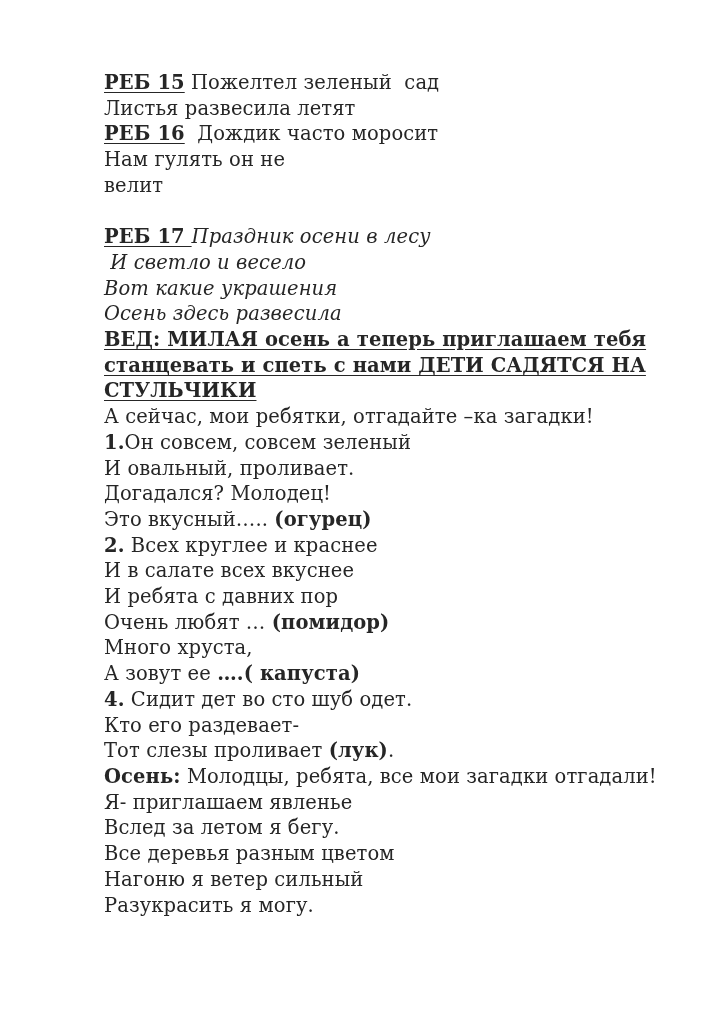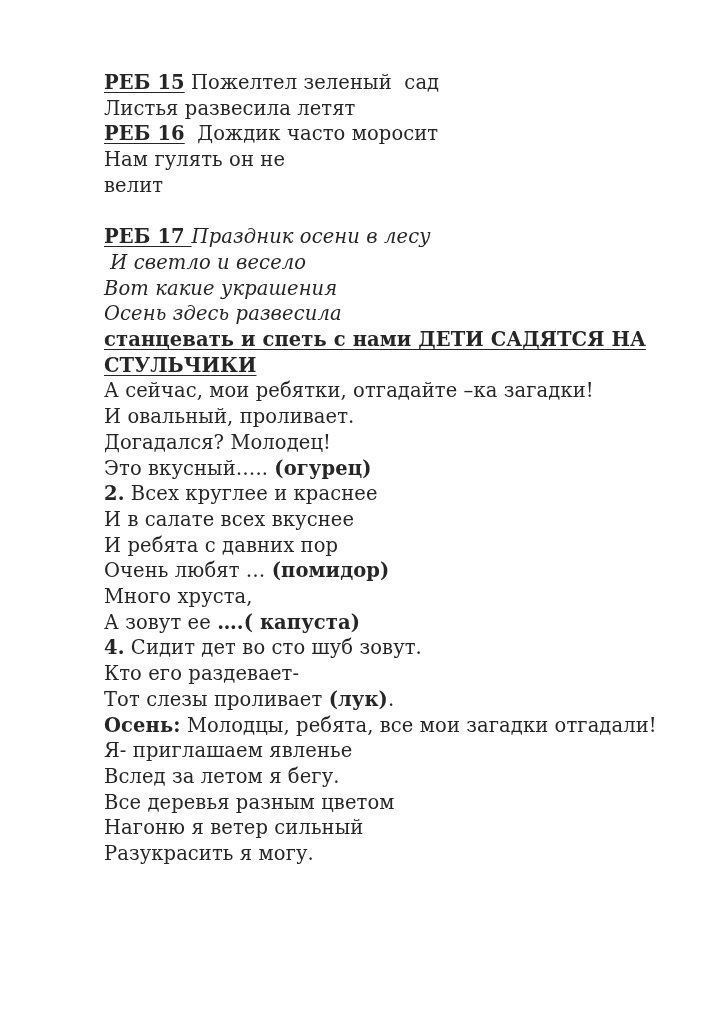--- a/index.html
+++ b/index.html
@@ -41,33 +41,35 @@
       <div class="line"><span class="b u">РЕБ 15</span><span class=""> Пожелтел зеленый  сад</span></div>
       <div class="line"><span class="">Листья развесила летят</span></div>
       <div class="line"><span class="b u">РЕБ 16</span><span class="">  Дождик часто моросит</span></div>
       <div class="line"><span class="">Нам гулять он не</span></div>
       <div class="line"><span class="">велит</span></div>
       <div class="line">&nbsp;</div>
       <div class="line"><span class="b u">РЕБ 17 </span><span class="i">Праздник осени в лесу</span></div>
       <div class="line"><span class="i"> И светло и весело</span></div>
       <div class="line"><span class="i">Вот какие украшения</span></div>
       <div class="line"><span class="i">Осень здесь развесила</span></div>
+      <div class="line"><span class="b u">ВЕД: МИЛАЯ осень а теперь приглашаем тебя</span></div>
       <div class="line"><span class="b u">станцевать и спеть с нами ДЕТИ САДЯТСЯ НА</span></div>
       <div class="line"><span class="b u">СТУЛЬЧИКИ</span></div>
       <div class="line"><span class="">А сейчас, мои ребятки, отгадайте –ка загадки!</span></div>
+      <div class="line"><span class="b">1.</span><span class="">Он совсем, совсем зеленый</span></div>
       <div class="line"><span class="">И овальный, проливает.</span></div>
       <div class="line"><span class="">Догадался? Молодец!</span></div>
       <div class="line"><span class="">Это вкусный….. </span><span class="b">(огурец)</span></div>
       <div class="line"><span class="b">2.</span><span class=""> Всех круглее и краснее</span></div>
       <div class="line"><span class="">И в салате всех вкуснее</span></div>
       <div class="line"><span class="">И ребята с давних пор</span></div>
       <div class="line"><span class="">Очень любят … </span><span class="b">(помидор)</span></div>
       <div class="line"><span class="">Много хруста,</span></div>
       <div class="line"><span class="">А зовут ее </span><span class="b">….( капуста)</span></div>
-      <div class="line"><span class="b">4.</span><span class=""> Сидит дет во сто шуб зовут.</span></div>
+      <div class="line"><span class="b">4.</span><span class=""> Сидит дет во сто шуб одет.</span></div>
       <div class="line"><span class="">Кто его раздевает-</span></div>
       <div class="line"><span class="">Тот слезы проливает </span><span class="b">(лук)</span><span class="">.</span></div>
       <div class="line"><span class="b">Осень:</span><span class=""> Молодцы, ребята, все мои загадки отгадали!</span></div>
       <div class="line"><span class="">Я- приглашаем явленье</span></div>
       <div class="line"><span class="">Вслед за летом я бегу.</span></div>
       <div class="line"><span class="">Все деревья разным цветом</span></div>
       <div class="line"><span class="">Нагоню я ветер сильный</span></div>
       <div class="line"><span class="">Разукрасить я могу.</span></div>
     </div>
 </div>

